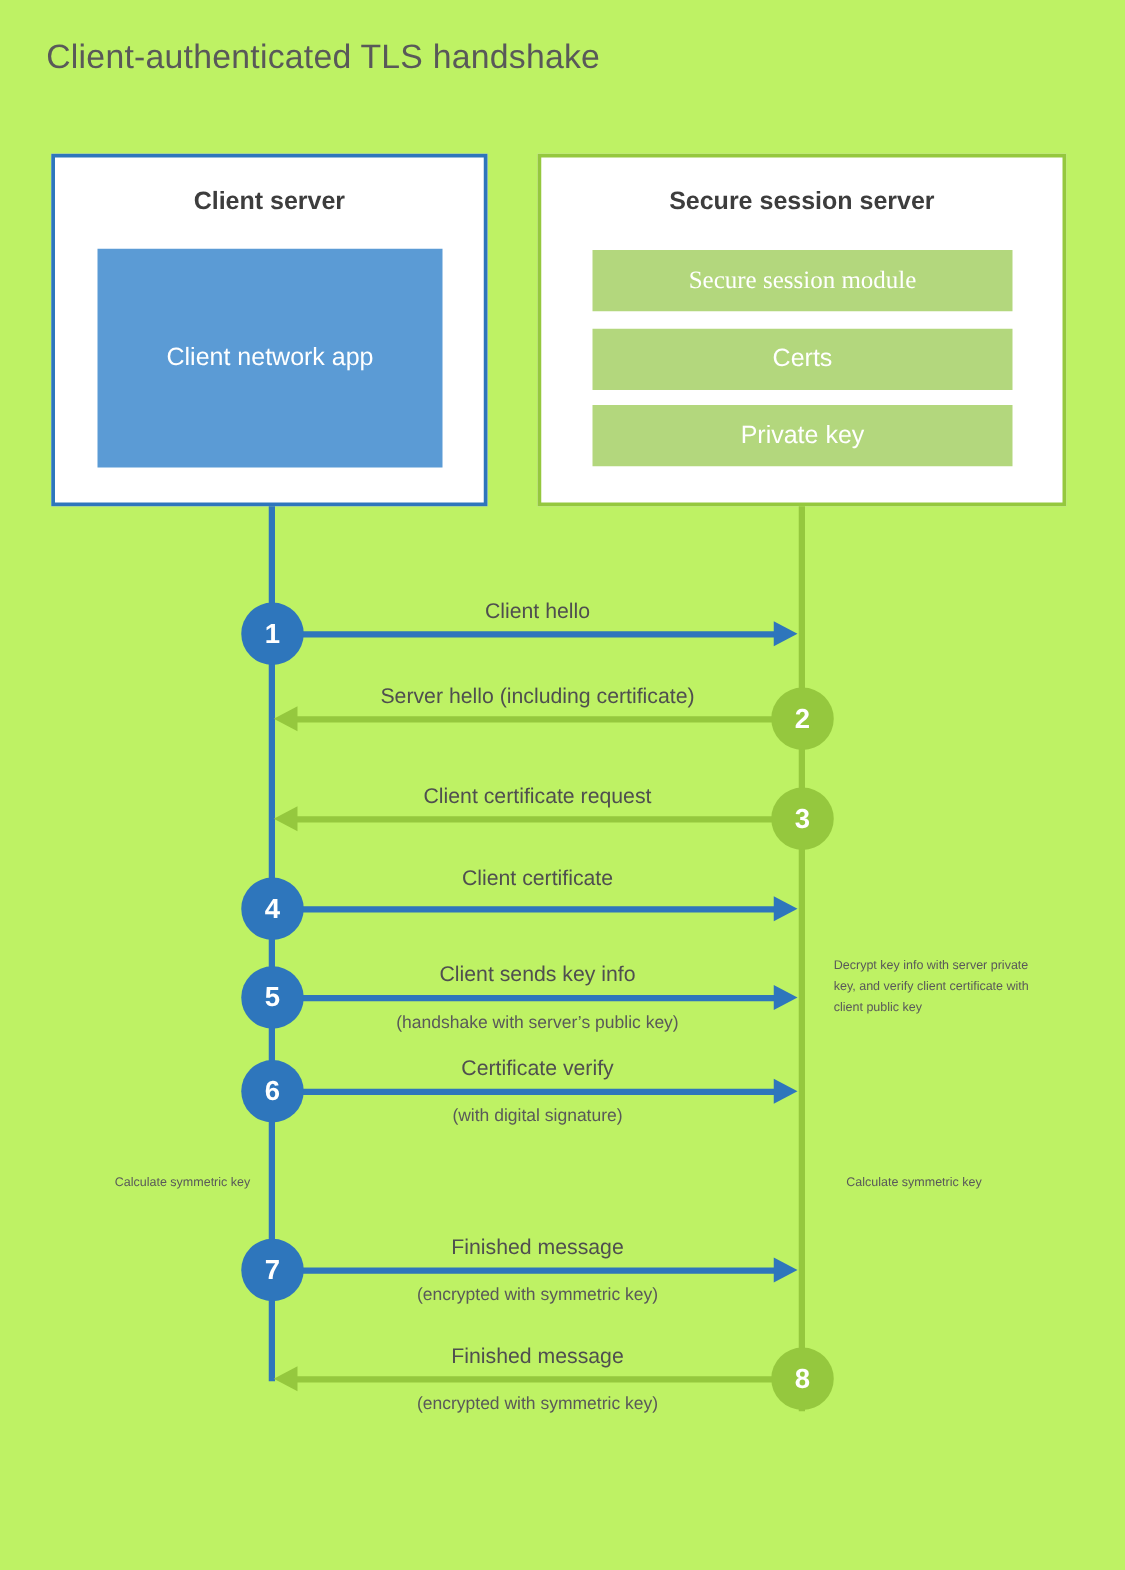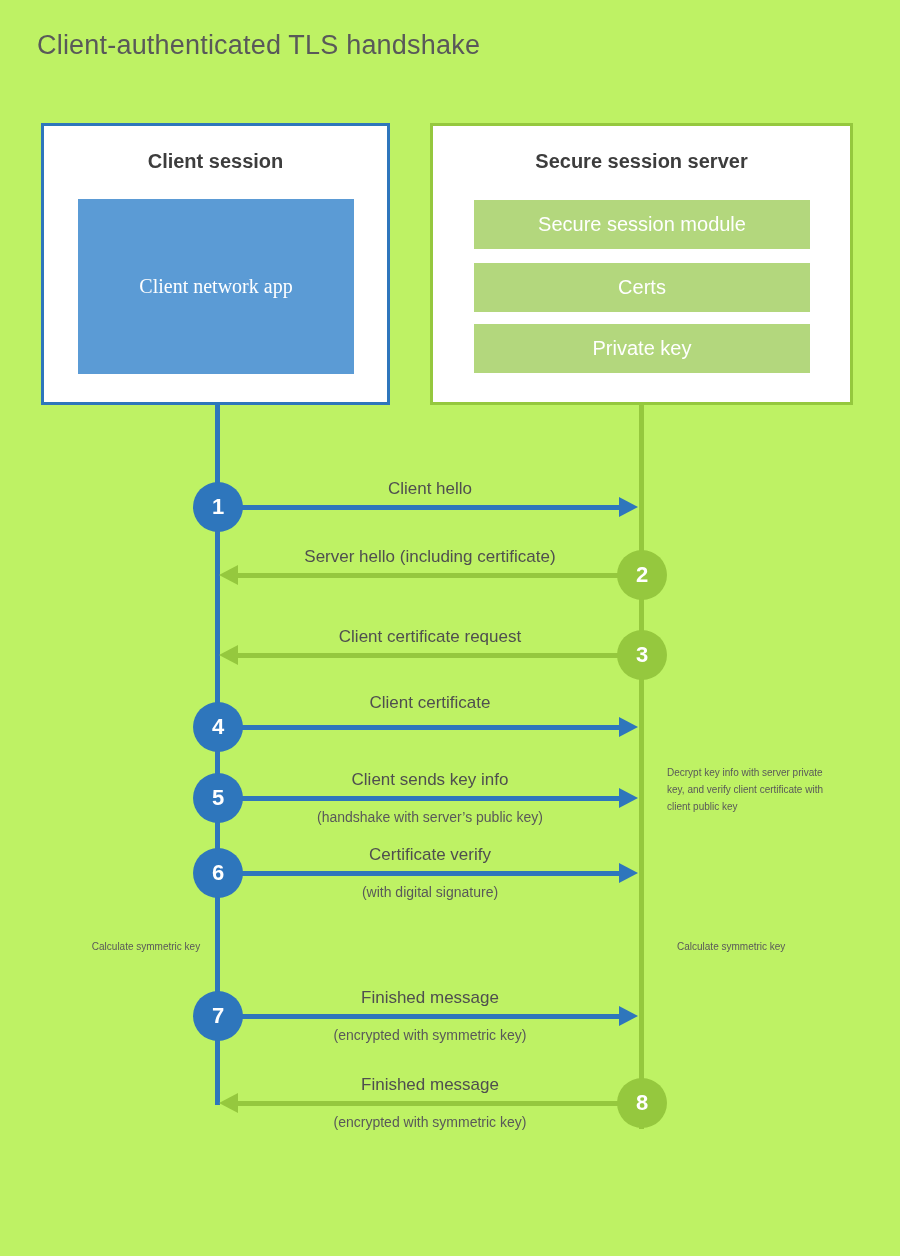--- a/index.html
+++ b/index.html
@@ -17,27 +17,27 @@
   .entity-box { position:absolute; top:123px; height:282px; background:#fff; border-style:solid; border-width:3px; }
   .client-box { left:41px;  width:349px; border-color:#2e76bc; }
   .server-box { left:430px; width:423px; border-color:#95c83e; }
   .entity-title { margin-top:24px; text-align:center; font-size:20px; font-weight:700; color:#3d3d3d; }
 
   .app-box {
     position:absolute; left:34px; top:73px; width:276px; height:175px;
     background:#5b9bd5; color:#ffffff; font-size:20px; line-height:1.55;
     display:flex; align-items:center; justify-content:center; text-align:center;
   }
-  .app-box span { max-width:180px; display:inline-block;font-family:Liberation Serif, serif; }
+  .app-box span { max-width:180px; display:inline-block; }
 
   .module-bar {
     position:absolute; left:41px; width:336px; height:49px; background:#b3d77d;
     color:#ffffff; font-size:20px; display:flex; align-items:center; justify-content:center;
   }
-  .bar-0 { top:74px; }  .bar-1 { top:137px; }  .bar-2 { top:198px; }
+  .bar-0 { top:74px;font-family:Liberation Serif, serif; }  .bar-1 { top:137px; }  .bar-2 { top:198px; }
 
   
   .lifeline { position:absolute; width:5px; top:405px; }
   .client-lifeline { left:215px; height:700px; background:#2e76bc; }
   .server-lifeline { left:639px; height:724px; background:#95c83e; }
 
   
   .arrow-line { position:absolute; height:5px; }
   .blue-line  { background:#2e76bc; }
   .green-line { background:#95c83e; }
@@ -66,21 +66,21 @@
   .calc-right { left:677px; top:938px; width:110px; text-align:left; }
 </style>
 </head>
 <body>
 
 <div class="canvas">
 
   <div class="page-title">Client-authenticated TLS handshake</div>
 
   <div class="entity-box client-box">
-    <div class="entity-title">Client session</div>
+    <div class="entity-title">Client server</div>
     <div class="app-box">
       <span>Client network app</span>
     </div>
   </div>
 
   <div class="entity-box server-box">
     <div class="entity-title">Secure session server</div>
     <div class="module-bar bar-0">Secure session module</div>
     <div class="module-bar bar-1">Certs</div>
     <div class="module-bar bar-2">Private key</div>

